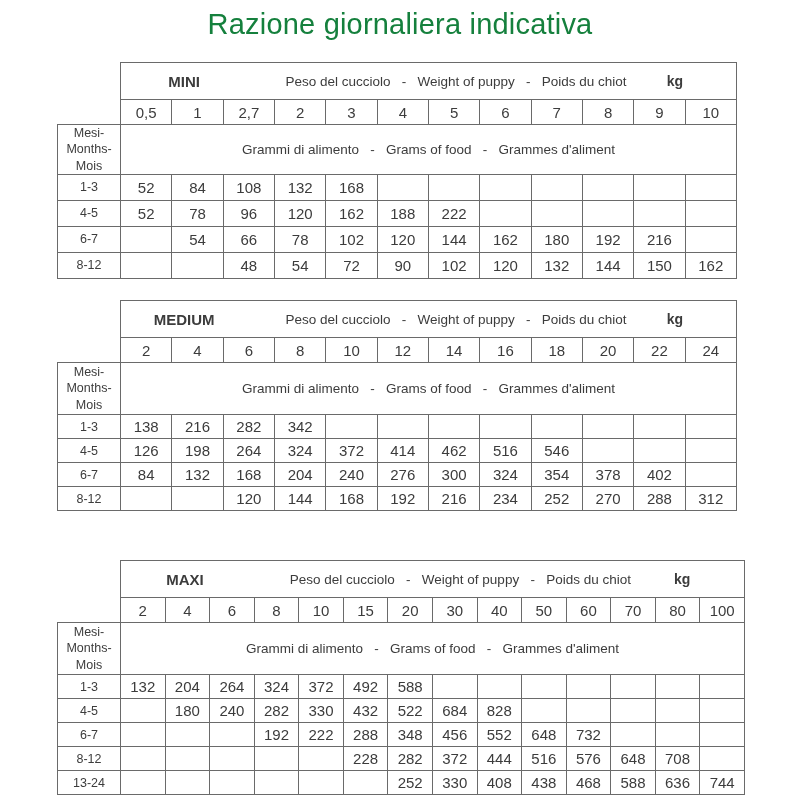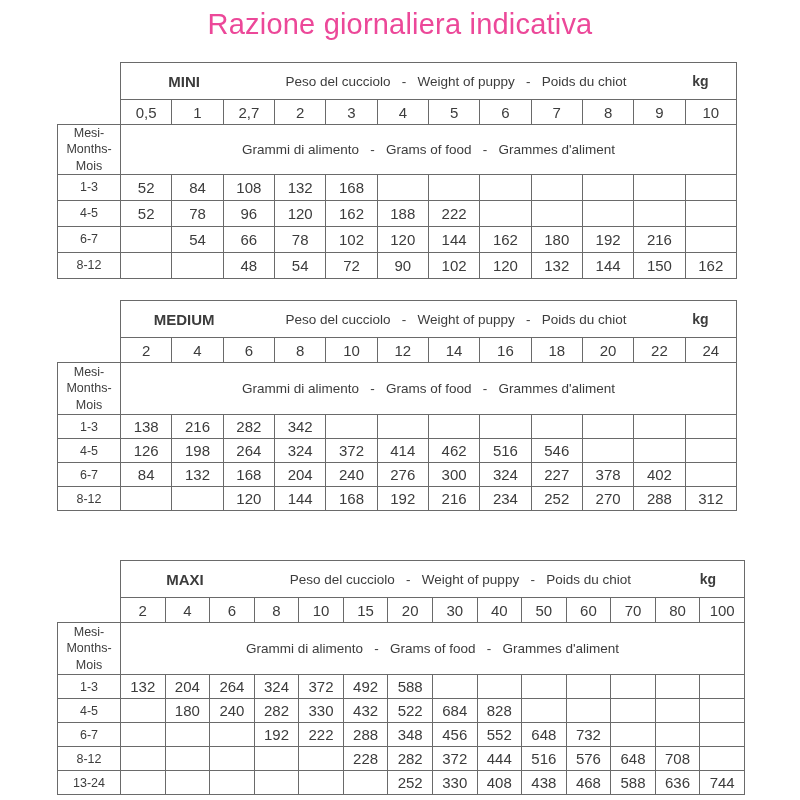--- a/index.html
+++ b/index.html
@@ -2,21 +2,21 @@
 <html><head>
 <meta charset="utf-8">
 <style>
   html,body{margin:0;padding:0}
   body{
     width:800px;height:800px;background:#ffffff;position:relative;
     font-family:"Liberation Sans",sans-serif;color:#3c3c3c;overflow:hidden;
   }
   .page-title{
     position:absolute;top:8px;left:0;width:100%;margin:0;
-    text-align:center;font-size:29px;font-weight:500;color:#ec4899;
+    text-align:center;font-size:29px;font-weight:500;color:#15803d;
     letter-spacing:0.2px;
   }
   .tbl{position:absolute;left:57px}
   #t0{top:62px}
   #t1{top:300px}
   #t2{top:560px}
   table{border-collapse:collapse;table-layout:fixed}
   #t0 table,#t1 table{width:680px}
   #t2 table{width:688px}
   col.c-label{width:63px}
@@ -28,21 +28,21 @@
   tr.rA{height:37px}
   tr.rB{height:25px}
   #t0 tr.rC{height:47px}
   #t1 tr.rC,#t2 tr.rC{height:52px}
   #t0 tr.rD{height:26px}
   #t1 tr.rD,#t2 tr.rD{height:24px}
   td.main{padding:0 2px}
   .hdr-flex{display:flex;align-items:center;width:100%}
   .hdr-flex .name{width:20%;text-align:center;font-weight:bold;font-size:15px}
   .hdr-flex .tri{flex:1;text-align:center;font-size:13.5px;white-space:pre}
-  .hdr-flex .kg{width:11%;text-align:center;font-weight:bold;font-size:14px}
+  .hdr-flex .kg{width:11%;text-align:left;font-weight:bold;font-size:14px}
   td.agehead{font-size:12.5px;line-height:1.3;white-space:pre-line}
   td.foodhead{font-size:13.5px;white-space:pre}
   td.agelabel{font-size:12.5px}
 </style>
 </head>
 <body>
 
 <h1 class="page-title">Razione giornaliera indicativa</h1>
 
 <div class="tbl" id="t0">
@@ -240,21 +240,21 @@
         <tr class="rD">
           <td class="agelabel">6-7</td>
           <td>84</td>
           <td>132</td>
           <td>168</td>
           <td>204</td>
           <td>240</td>
           <td>276</td>
           <td>300</td>
           <td>324</td>
-          <td>227</td>
+          <td>354</td>
           <td>378</td>
           <td>402</td>
           <td></td>
         </tr>
         <tr class="rD">
           <td class="agelabel">8-12</td>
           <td></td>
           <td></td>
           <td>120</td>
           <td>144</td>

